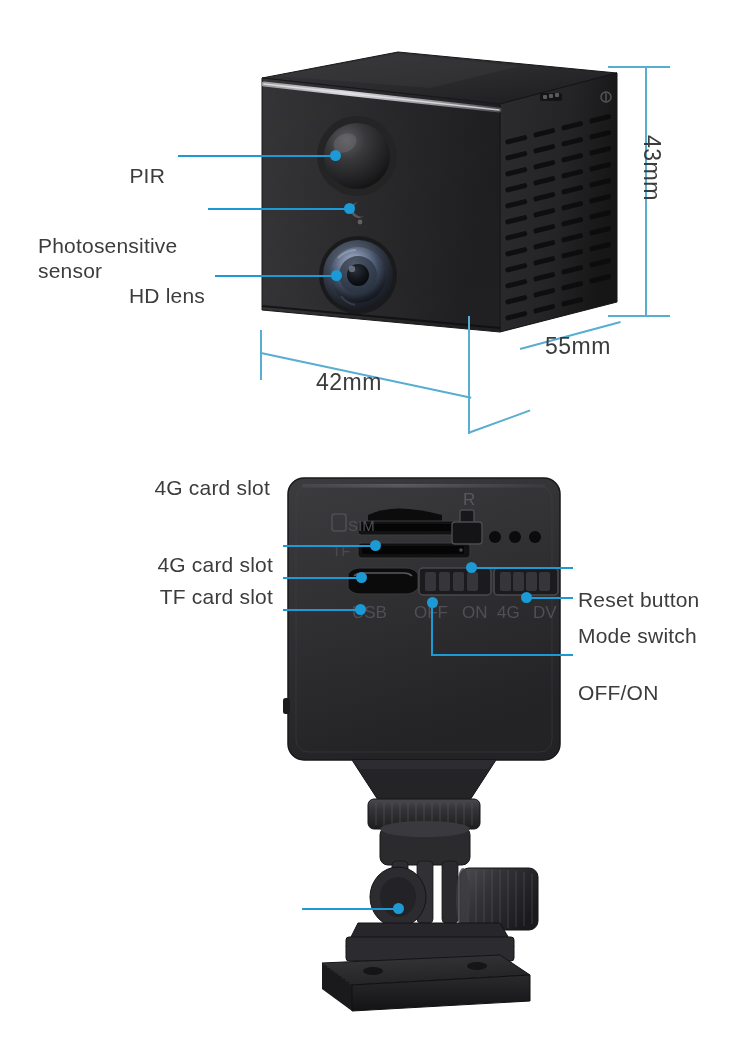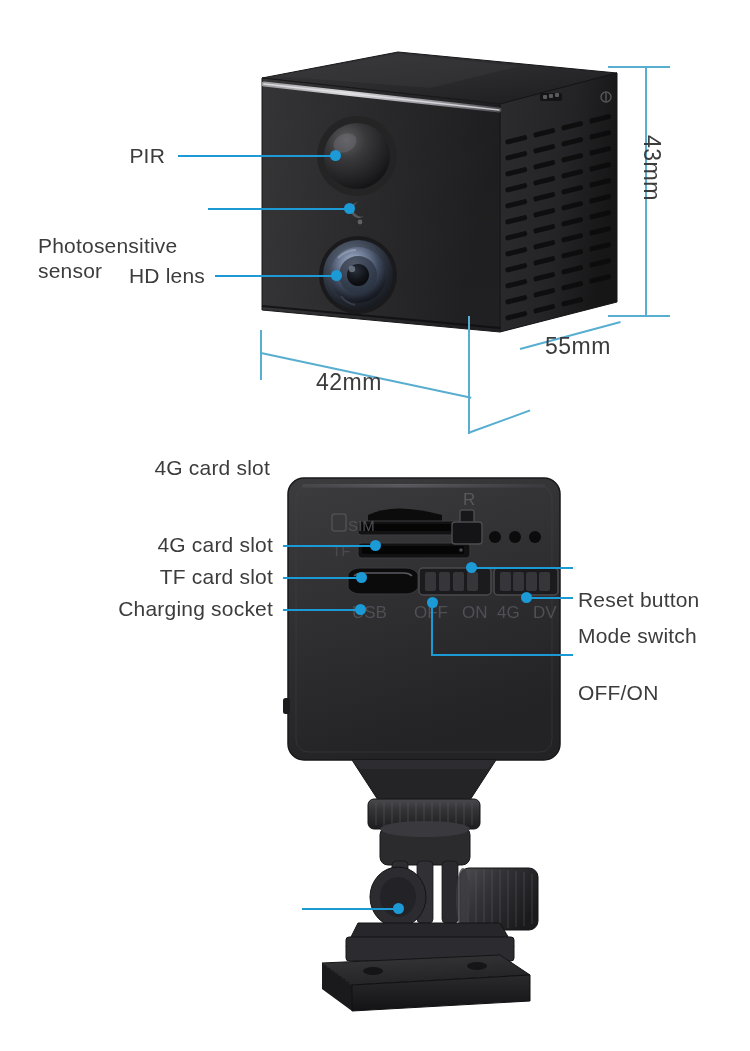--- a/index.html
+++ b/index.html
@@ -21,21 +21,21 @@
   .label {
     position: absolute;
     color: #3c3c3c;
     font-size: 21px;
     line-height: 25px;
     font-weight: 400;
     letter-spacing: .2px;
     white-space: pre-line;
     font-family: "Liberation Sans", sans-serif;
   }
-  .label.r { text-align: right; }
+  .label.r { text-align: right; margin-top: 20px; }
   .label.l { text-align: left; margin-top: 37px; }
 
   .dimlabel {
     position: absolute;
     color: #3c3c3c;
     font-size: 23px;
     letter-spacing: .5px;
     font-family: "Liberation Sans", sans-serif;
   }
   .dimlabel.vert {
@@ -435,21 +435,20 @@
   </div>
 
   <div class="label r" style="left:40px; top:532px; width:233px;">4G card slot</div>
   <div class="lead" style="left:283px; top:545px; width:92px;"></div>
   <div class="dot" style="left:370px; top:540px;"></div>
 
   <div class="label r" style="left:40px; top:564px; width:233px;">TF card slot</div>
   <div class="lead" style="left:283px; top:577px; width:78px;"></div>
   <div class="dot" style="left:356px; top:572px;"></div>
 
-  <div class="label r" style="left:20px; top:596px; width:253px;">Charging socket</div>
   <div class="lead" style="left:283px; top:609px; width:77px;"></div>
   <div class="dot" style="left:355px; top:604px;"></div>
 
   <div class="lead" style="left:302px; top:908px; width:96px;"></div>
   <div class="dot" style="left:393px; top:903px;"></div>
 
   <div class="dot" style="left:466px; top:562px;"></div>
   <div class="lead" style="left:474px; top:567px; width:99px;"></div>
   <div class="label l" style="left:578px; top:550px; width:180px;">Reset button</div>
 

